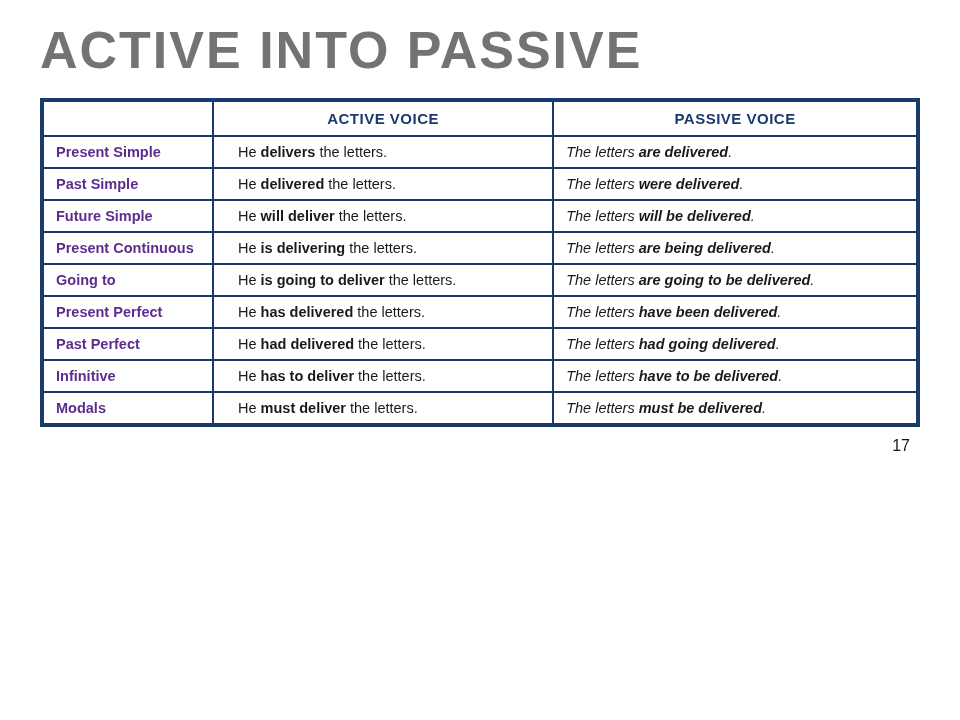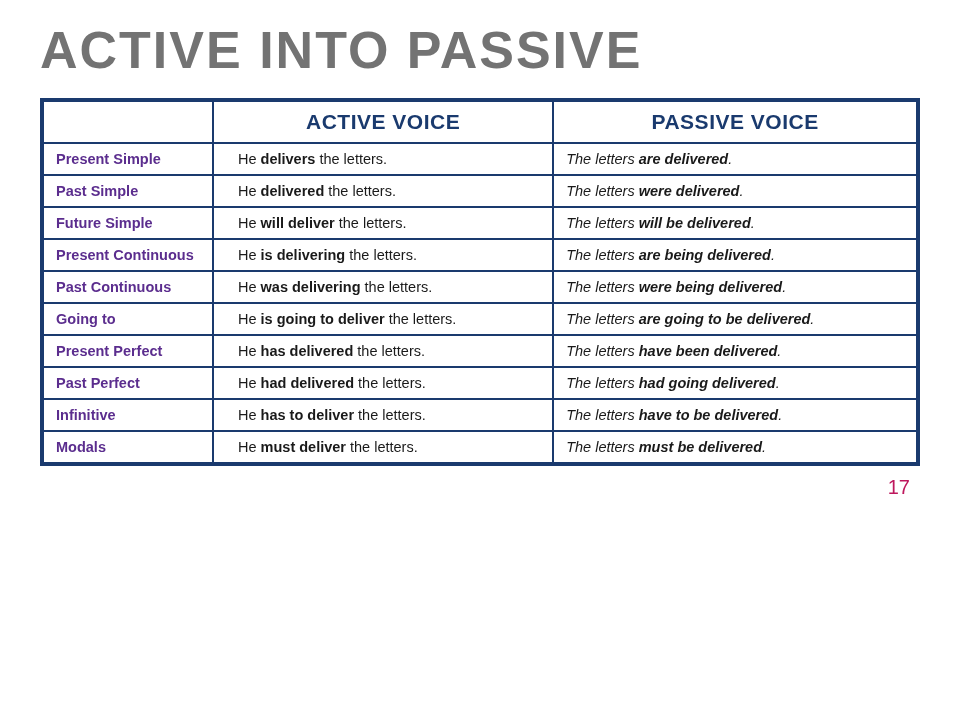--- a/index.html
+++ b/index.html
@@ -37,21 +37,21 @@
 
     table {
       width: 100%;
       border-collapse: collapse;
     }
 
     thead tr th {
       border: 2px solid #1a3a6e;
       padding: 8px 26px;
       text-align: center;
-      font-size: 21px;
+      font-size: 15px;
       font-weight: 700;
       color: #1a3a6e;
       background: #ffffff;
       letter-spacing: 0.5px;
     }
 
     thead tr th:first-child {
       background: #ffffff;
       border: 2px solid #1a3a6e;
     }
@@ -80,22 +80,22 @@
 
     .passive-cell {
       text-align: left;
       color: #1a1a1a;
       font-size: 14.5px;
       font-style: italic;
     }
 
     .page-number {
       margin-top: 10px;
-      font-size: 20px;
-      color: #be185d;
+      font-size: 16px;
+      color: #0f172a;
       align-self: flex-end;
       padding-right: 10px;
     }
   </style>
 </head>
 <body>
 
 <h1 class="page-title">ACTIVE INTO PASSIVE</h1>
 
 <div class="table-wrapper">
@@ -122,25 +122,20 @@
           <td class="tense-cell">Future Simple</td>
           <td class="active-cell">He <strong>will deliver</strong> the letters.</td>
           <td class="passive-cell"><em>The letters <strong>will be delivered</strong>.</em></td>
         </tr>
         <tr>
           <td class="tense-cell">Present Continuous</td>
           <td class="active-cell">He <strong>is delivering</strong> the letters.</td>
           <td class="passive-cell"><em>The letters <strong>are being delivered</strong>.</em></td>
         </tr>
         <tr>
-          <td class="tense-cell">Past Continuous</td>
-          <td class="active-cell">He <strong>was delivering</strong> the letters.</td>
-          <td class="passive-cell"><em>The letters <strong>were being delivered</strong>.</em></td>
-        </tr>
-        <tr>
           <td class="tense-cell">Going to</td>
           <td class="active-cell">He <strong>is going to deliver</strong> the letters.</td>
           <td class="passive-cell"><em>The letters <strong>are going to be delivered</strong>.</em></td>
         </tr>
         <tr>
           <td class="tense-cell">Present Perfect</td>
           <td class="active-cell">He <strong>has delivered</strong> the letters.</td>
           <td class="passive-cell"><em>The letters <strong>have been delivered</strong>.</em></td>
         </tr>
         <tr>

